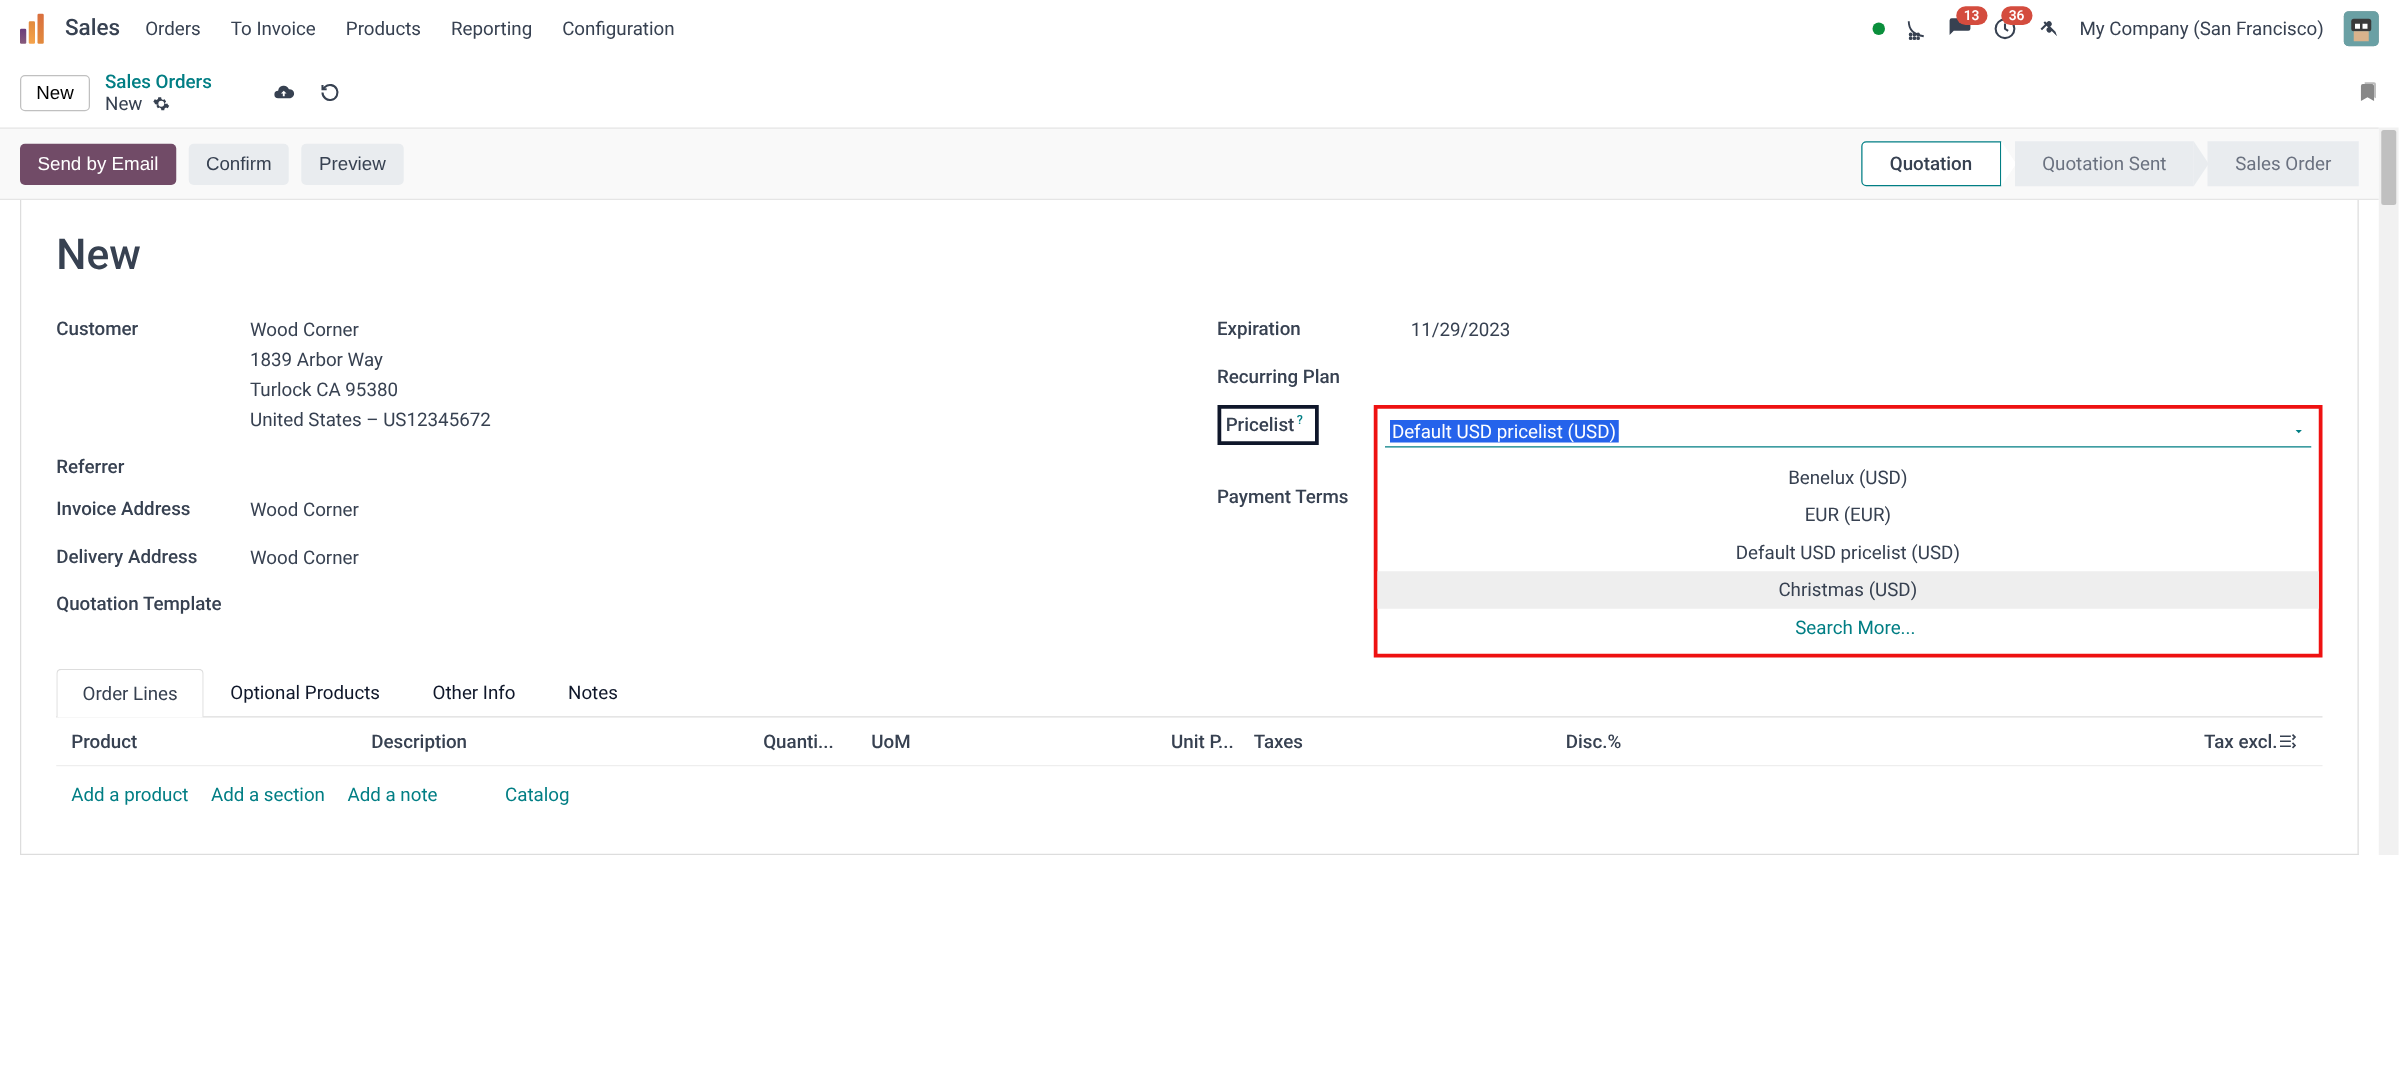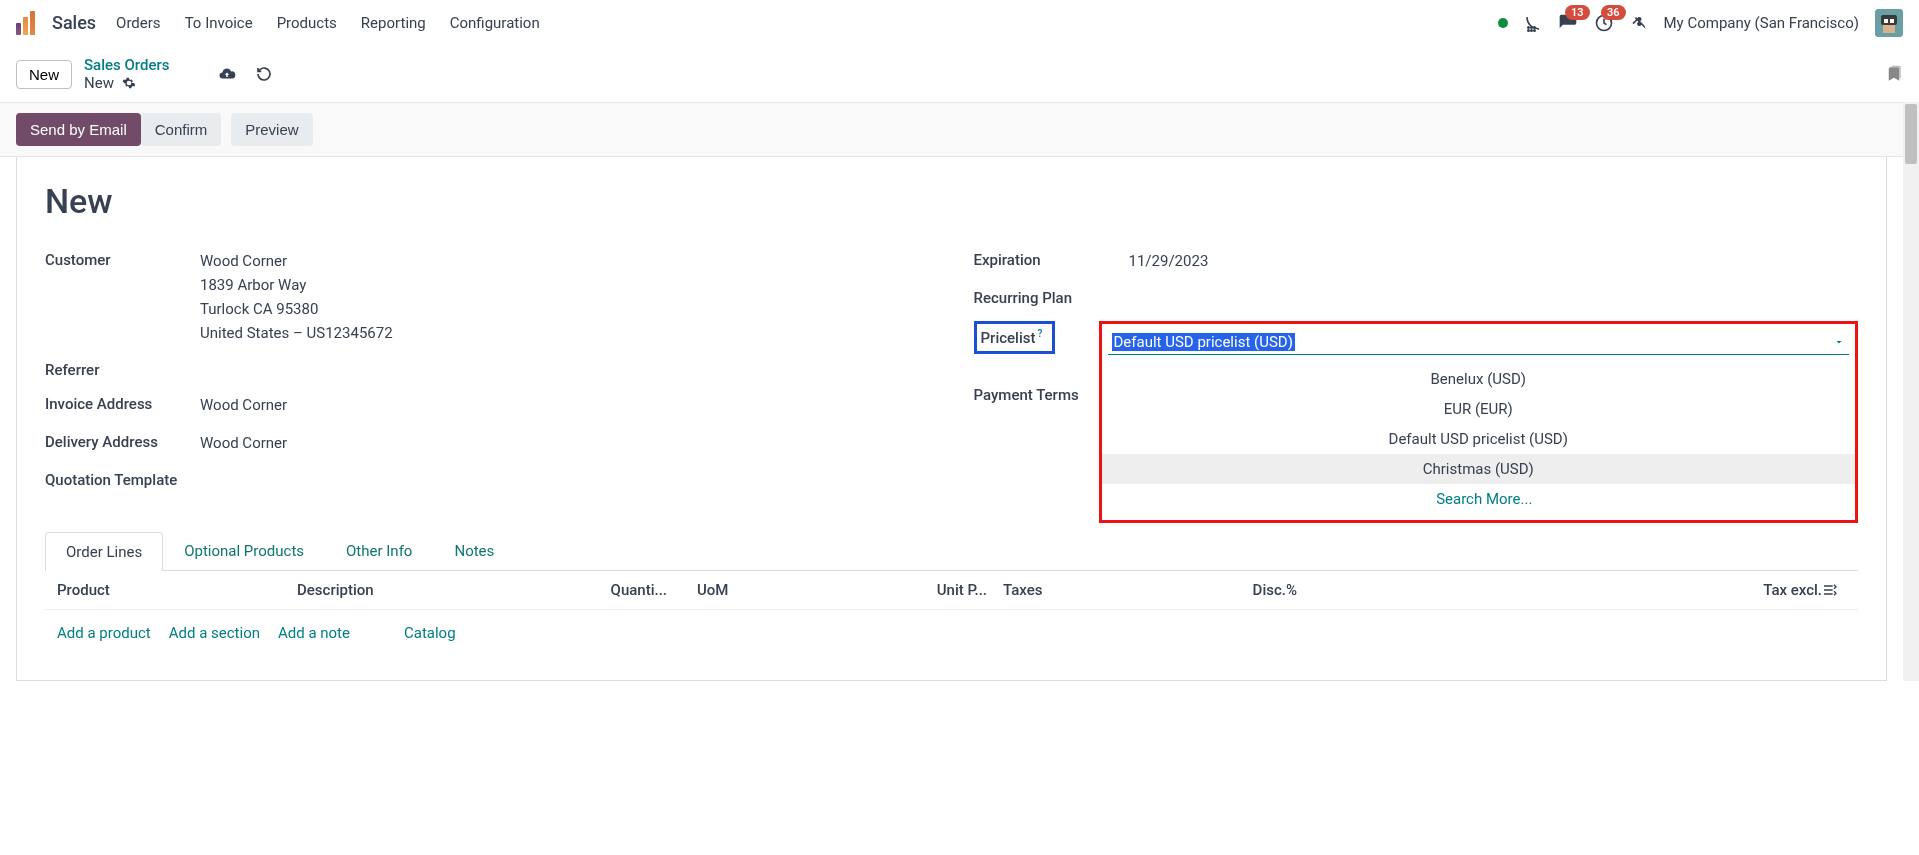--- a/index.html
+++ b/index.html
@@ -31,56 +31,56 @@
 .crumb-sub { display: flex; align-items: center; gap: 8px; color: #374151; font-size: 15px; }
 .crumb-icons { display: flex; gap: 20px; margin-left: 48px; align-items: center; }
 .spacer { flex: 1; }
 .bookmark { color: #6b7280; cursor: pointer; }
 
 
 .main-wrap { position: relative; }
 .scrollbar-fake { position: absolute; right: 0; top: 0; bottom: 0; width: 16px; background: #f1f1f1; }
 .scrollbar-thumb { position: absolute; right: 2px; top: 2px; width: 12px; height: 60px; background: #c0c0c0; border-radius: 2px; }
 .action-bar { display: flex; align-items: center; padding: 10px 16px; background: #f9f9f9; border-top: 1px solid #e5e5e5; border-bottom: 1px solid #e5e5e5; margin-right: 16px; }
-.primary-btn { background: #714B67; color: #fff; border: none; padding: 8px 14px; border-radius: 4px; font-size: 15px; font-weight: 500; cursor: pointer; }
+.primary-btn { background: #714B67; color: #fff; border: none; padding: 8px 14px; border-radius: 4px; font-size: 15px; font-weight: 500; cursor: pointer; margin-right: 10px; }
 .secondary-btn { background: #e9ecef; color: #374151; border: none; padding: 8px 14px; border-radius: 4px; font-size: 15px; cursor: pointer; margin-right: 10px; }
 .status-steps { margin-left: auto; display: flex; align-items: stretch; height: 36px; }
 .step { position: relative; padding: 0 22px; display: flex; align-items: center; font-size: 15px; background: #e9ecef; color: #6b7280; }
 .step.active { background: #fff; border: 1px solid #017e84; color: #374151; font-weight: 500; border-radius: 4px 0 0 4px; }
 .step-arrow { width: 0; height: 0; border-top: 18px solid transparent; border-bottom: 18px solid transparent; border-left: 12px solid #e9ecef; margin-right: -1px; }
 .step.active + .step-arrow { border-left-color: #fff; position: relative; }
 .step.active + .step-arrow::before { content: ''; position: absolute; left: -13px; top: -19px; border-top: 19px solid transparent; border-bottom: 19px solid transparent; border-left: 13px solid #017e84; z-index: -1; }
 
 
 .sheet { background: #fff; border: 1px solid #ddd; border-top: none; margin: 0 16px 0 16px; padding: 24px 28px; position: relative; margin-right: 32px;}
 .rec-title { font-size: 34px; font-weight: 500; margin-bottom: 28px; }
 .form-cols { display: flex; gap: 44px; }
 .col { flex: 1; }
 .field-row { display: flex; margin-bottom: 14px; align-items: flex-start; }
 .field-label { width: 155px; font-weight: 500; font-size: 15px; padding-top: 2px; flex-shrink: 0; }
 .field-value { font-size: 15px; line-height: 1.6; }
 .help-q { color: #017e84; font-size: 10px; vertical-align: super; margin-left: 2px; }
 
 
-.hl-red { border: 3px solid #1d4ed8; }
+.hl-red { border: 3px solid #0f172a; }
 .pricelist-label-box { padding: 4px 10px 4px 4px; display: inline-block; }
 .dropdown-wrap { position: relative; flex: 1; }
 .dropdown-input { width: 100%; background: #fff; border: none; border-bottom: 1px solid #017e84; padding: 3px 24px 3px 4px; font-size: 15px; }
 .dropdown-selected { background: #2563eb; color: #fff; padding: 0 2px; }
 .dropdown-caret { position: absolute; right: 4px; top: 6px; color: #017e84; pointer-events: none; }
 .dropdown-menu { position: absolute; top: 0; left: 0; right: 0; border: 3px solid #e11; background: #fff; z-index: 10; padding-top: 40px; }
 .dropdown-menu-inner { padding-bottom: 6px; text-align: center;}
 .dropdown-opt { padding: 6px 22px; font-size: 15px; cursor: pointer; }
 .dropdown-opt.hover { background: #eee; }
 .dropdown-opt.link { color: #017e84; padding-left: 34px; }
 .dropdown-input-row{ position: absolute; left: 6px; right: 6px; top: 6px;}
 
 
 .tabs-row { display: flex; border-bottom: 1px solid #ddd; margin-top: 28px; }
-.tab { padding: 10px 20px; border: 1px solid transparent; border-bottom: none; font-size: 15px; cursor: pointer; color: #0f766e; }
+.tab { padding: 10px 20px; border: 1px solid transparent; border-bottom: none; font-size: 15px; cursor: pointer; color: #0f172a; }
 .tab.active { border-color: #ddd; background: #fff; color: #374151; border-radius: 4px 4px 0 0; position: relative; top: 1px; }
 
 
 .table-head { display: flex; padding: 10px 12px 10px 12px; border-bottom: 1px solid #eee; font-weight: 500; font-size: 15px; align-items: center; color: #374151; }
 .th-product { width: 240px; }
 .th-desc { width: 260px; }
 .th-qty { width: 110px; text-align: right; }
 .th-uom { width: 230px; }
 .th-price { width: 90px; text-align: right; }
 .th-taxes { width: 240px; }
@@ -187,20 +187,27 @@
       </svg>
   </span>
 </div>
 
 <div class="main-wrap">
 
 <div class="action-bar">
   <button class="primary-btn">Send by Email</button>
   <button class="secondary-btn">Confirm</button>
   <button class="secondary-btn">Preview</button>
+  <div class="status-steps">
+    <div class="step active">Quotation</div>
+    <div class="step-arrow"></div>
+    <div class="step">Quotation Sent</div>
+    <div class="step-arrow"></div>
+    <div class="step">Sales Order</div>
+  </div>
 </div>
 
 <div class="sheet">
   <h1 class="rec-title">New</h1>
 
   <div class="form-cols">
 
     <div class="col">
       <div class="field-row">
         <div class="field-label">Customer</div>

